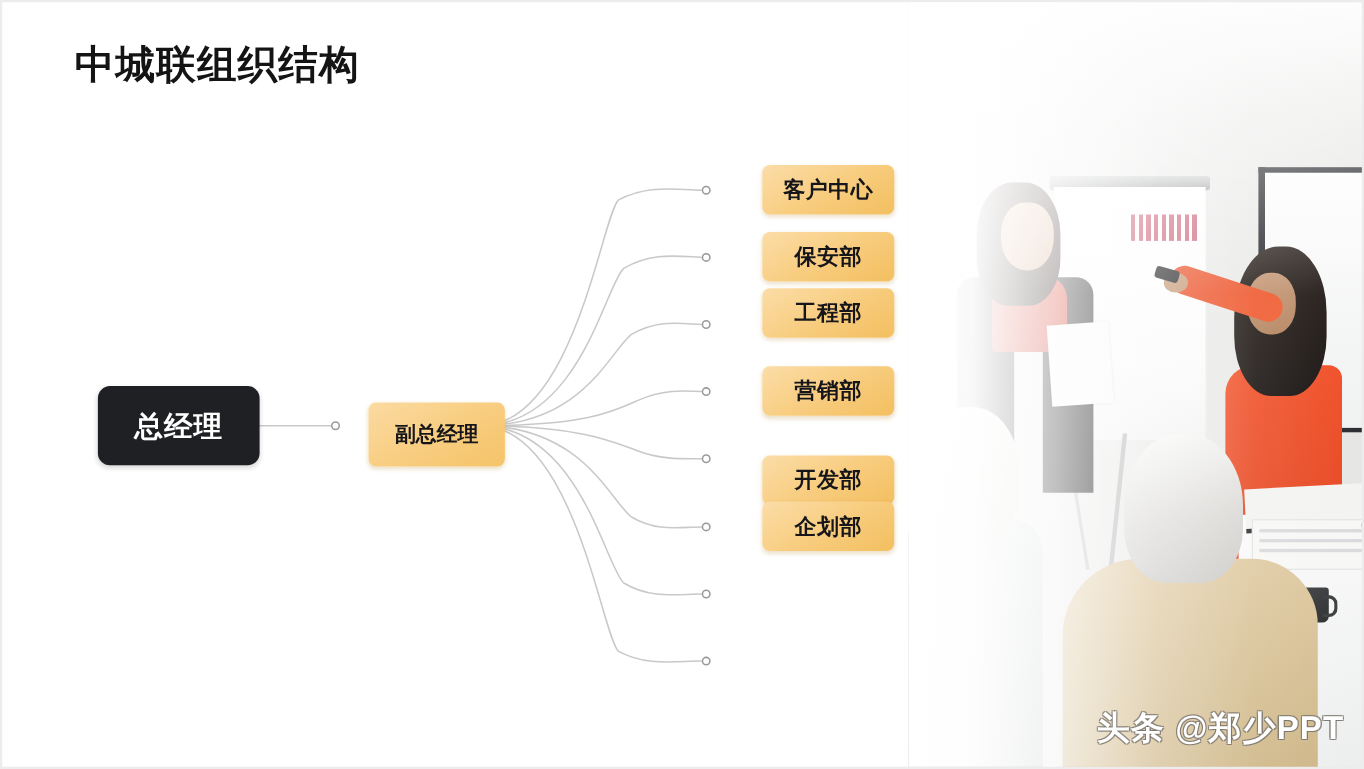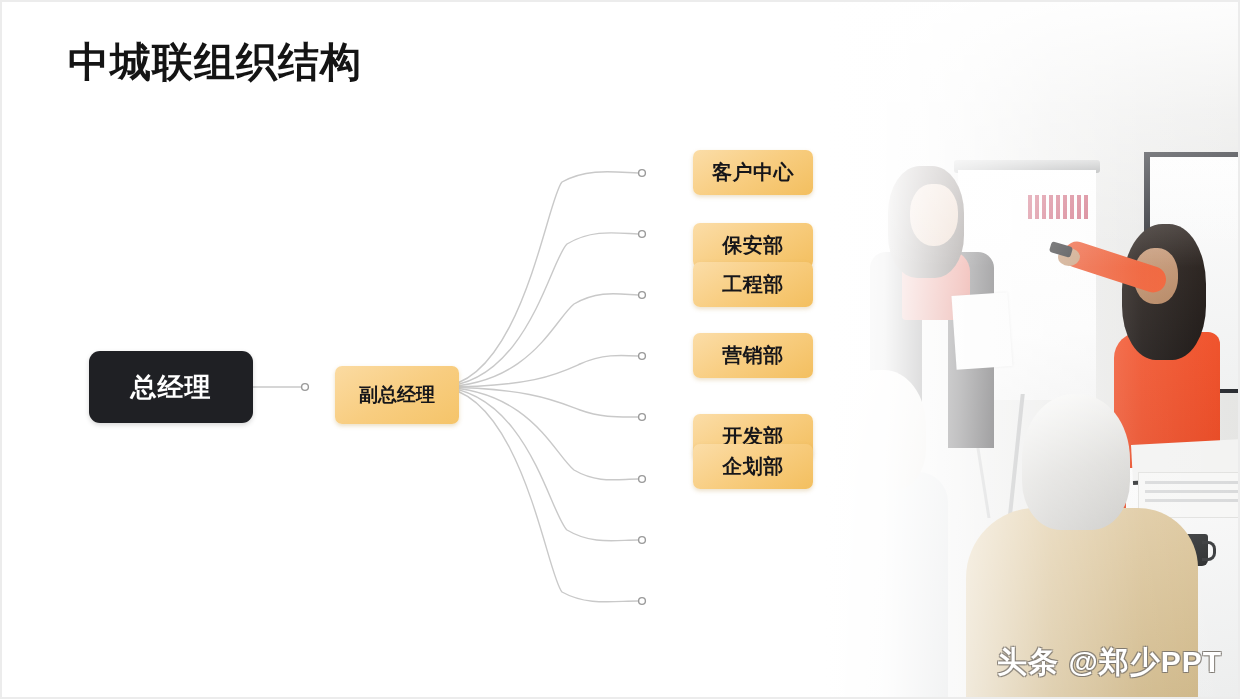--- a/index.html
+++ b/index.html
@@ -18,21 +18,21 @@
     border: 2px solid #ececec;
     box-sizing: border-box;
     overflow: hidden;
   }
 
   
   #page-title {
     position: absolute;
     left: 66px;
     top: 33px;
-    font-size: 41px;
+    font-size: 36px;
     font-weight: bold;
     color: #141414;
     letter-spacing: 1px;
     white-space: nowrap;
   }
 
   
   #photo-panel {
     position: absolute;
     left: 824px;
@@ -322,21 +322,21 @@
     display: flex;
     align-items: center;
     justify-content: center;
     box-sizing: border-box;
     white-space: nowrap;
     margin-left: 21px;
   }
   #node-root {
     left: 66px;
     top: 349px;
-    width: 164px;
+    width: 147px;
     height: 72px;
     background: #1f2024;
     border-radius: 11px;
     color: #ffffff;
     font-size: 26px;
     font-weight: bold;
     letter-spacing: 1px;
     box-shadow: 0 2px 5px rgba(0,0,0,.16);
   }
   #node-deputy {
@@ -434,21 +434,21 @@
       <circle cx="640" cy="538" r="3.4"></circle>
       <circle cx="640" cy="599" r="3.4"></circle>
     </g>
   </svg>
 
   <div class="node" id="node-root">总经理</div>
 
   <div class="node" id="node-deputy">副总经理</div>
 
   <div class="node dept" style="top:148px">客户中心</div>
-  <div class="node dept" style="top:221px">保安部</div>
+  <div class="node dept" style="top:209px">保安部</div>
   <div class="node dept" style="top:260px">工程部</div>
   <div class="node dept" style="top:331px">营销部</div>
   <div class="node dept" style="top:412px">开发部</div>
-  <div class="node dept" style="top:442px">企划部</div>
+  <div class="node dept" style="top:454px">企划部</div>
 
   <div id="watermark">头条 @郑少PPT</div>
 
 </div>
 
 </body></html>

